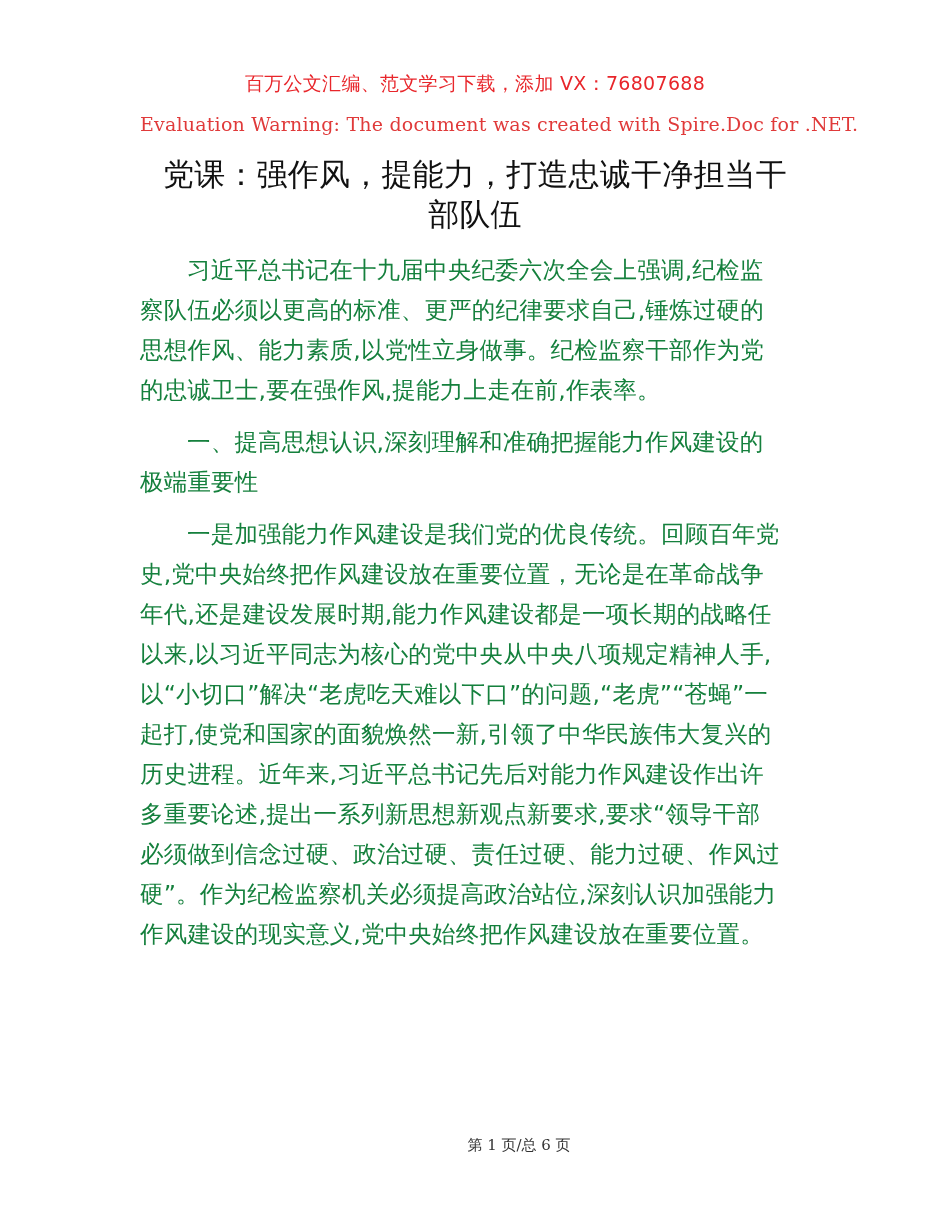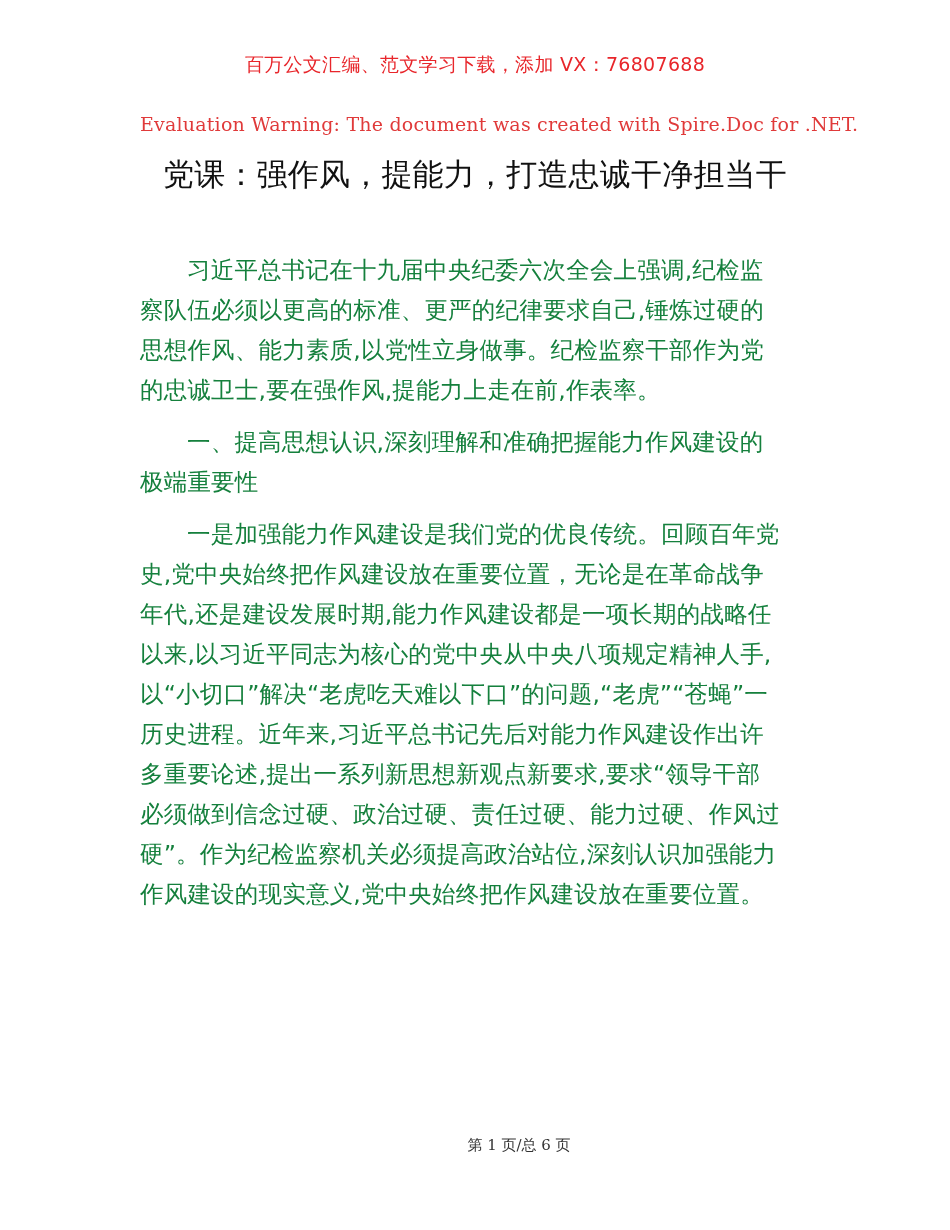--- a/index.html
+++ b/index.html
@@ -1,38 +1,39 @@
 <!DOCTYPE html>
 <html><head>
 <meta charset="utf-8">
 <style>
   html, body { margin: 0; padding: 0; background: #ffffff; }
   body { width: 950px; height: 1230px; position: relative; overflow: hidden; font-family: "DejaVu Sans", "Liberation Sans", sans-serif; }
   .page { position: absolute; left: 0; top: 0; width: 950px; height: 1230px; background: #fff; }
-  .header-note { position: absolute; top: 52px; left: 0; width: 950px; text-align: center; color: #e8262b; font-size: 19px; letter-spacing: 0.3px; font-family: "DejaVu Sans", sans-serif; }
+  .header-note { position: absolute; top: 71px; left: 0; width: 950px; text-align: center; color: #e8262b; font-size: 19px; letter-spacing: 0.3px; font-family: "DejaVu Sans", sans-serif; }
   .eval-warning { position: absolute; top: 113px; left: 140px; color: #e03a3a; font-size: 19px; font-family: "DejaVu Serif", "Liberation Serif", serif; letter-spacing: 0.2px; white-space: nowrap; }
   .title { position: absolute; top: 154px; left: 0; width: 950px; text-align: center; color: #111; font-size: 31px; line-height: 44px; font-weight: normal; margin: 0; }
   .title .line { display: block; white-space: nowrap; }
   .body { position: absolute; left: 140px; top: 250px; width: 672px; color: #15803d; font-size: 23.5px; }
   .line { display: block; height: 40px; line-height: 40px; white-space: nowrap; letter-spacing: 0.2px; }
   .para { margin: 0 0 12px 0; }
   .indent { padding-left: 47px; }
   .footer { position: absolute; top: 1136px; left: 0; width: 950px; text-align: center; color: #333; font-size: 15px; font-family: "DejaVu Serif", "Liberation Serif", serif; padding-left: 44px; }
 </style>
 </head>
 <body>
 
 <div class="page">
 
   <div class="header-note">百万公文汇编、范文学习下载，添加 VX：76807688</div>
 
   <div class="eval-warning">Evaluation Warning: The document was created with Spire.Doc for .NET.</div>
 
   <h1 class="title">
     <span class="line">党课：强作风，提能力，打造忠诚干净担当干</span>
+    <span class="line">部队伍</span>
   </h1>
 
   <div class="body">
     <div class="para">
       <span class="line indent">习近平总书记在十九届中央纪委六次全会上强调,纪检监</span>
       <span class="line">察队伍必须以更高的标准、更严的纪律要求自己,锤炼过硬的</span>
       <span class="line">思想作风、能力素质,以党性立身做事。纪检监察干部作为党</span>
       <span class="line">的忠诚卫士,要在强作风,提能力上走在前,作表率。</span>
     </div>
 
@@ -40,20 +41,21 @@
       <span class="line indent">一、提高思想认识,深刻理解和准确把握能力作风建设的</span>
       <span class="line">极端重要性</span>
     </div>
 
     <div class="para">
       <span class="line indent">一是加强能力作风建设是我们党的优良传统。回顾百年党</span>
       <span class="line">史,党中央始终把作风建设放在重要位置，无论是在革命战争</span>
       <span class="line">年代,还是建设发展时期,能力作风建设都是一项长期的战略任</span>
       <span class="line">以来,以习近平同志为核心的党中央从中央八项规定精神人手,</span>
       <span class="line">以“小切口”解决“老虎吃天难以下口”的问题,“老虎”“苍蝇”一</span>
+      <span class="line">起打,使党和国家的面貌焕然一新,引领了中华民族伟大复兴的</span>
       <span class="line">历史进程。近年来,习近平总书记先后对能力作风建设作出许</span>
       <span class="line">多重要论述,提出一系列新思想新观点新要求,要求“领导干部</span>
       <span class="line">必须做到信念过硬、政治过硬、责任过硬、能力过硬、作风过</span>
       <span class="line">硬”。作为纪检监察机关必须提高政治站位,深刻认识加强能力</span>
       <span class="line">作风建设的现实意义,党中央始终把作风建设放在重要位置。</span>
     </div>
   </div>
 
   <div class="footer">第 1 页/总 6 页</div>
 

